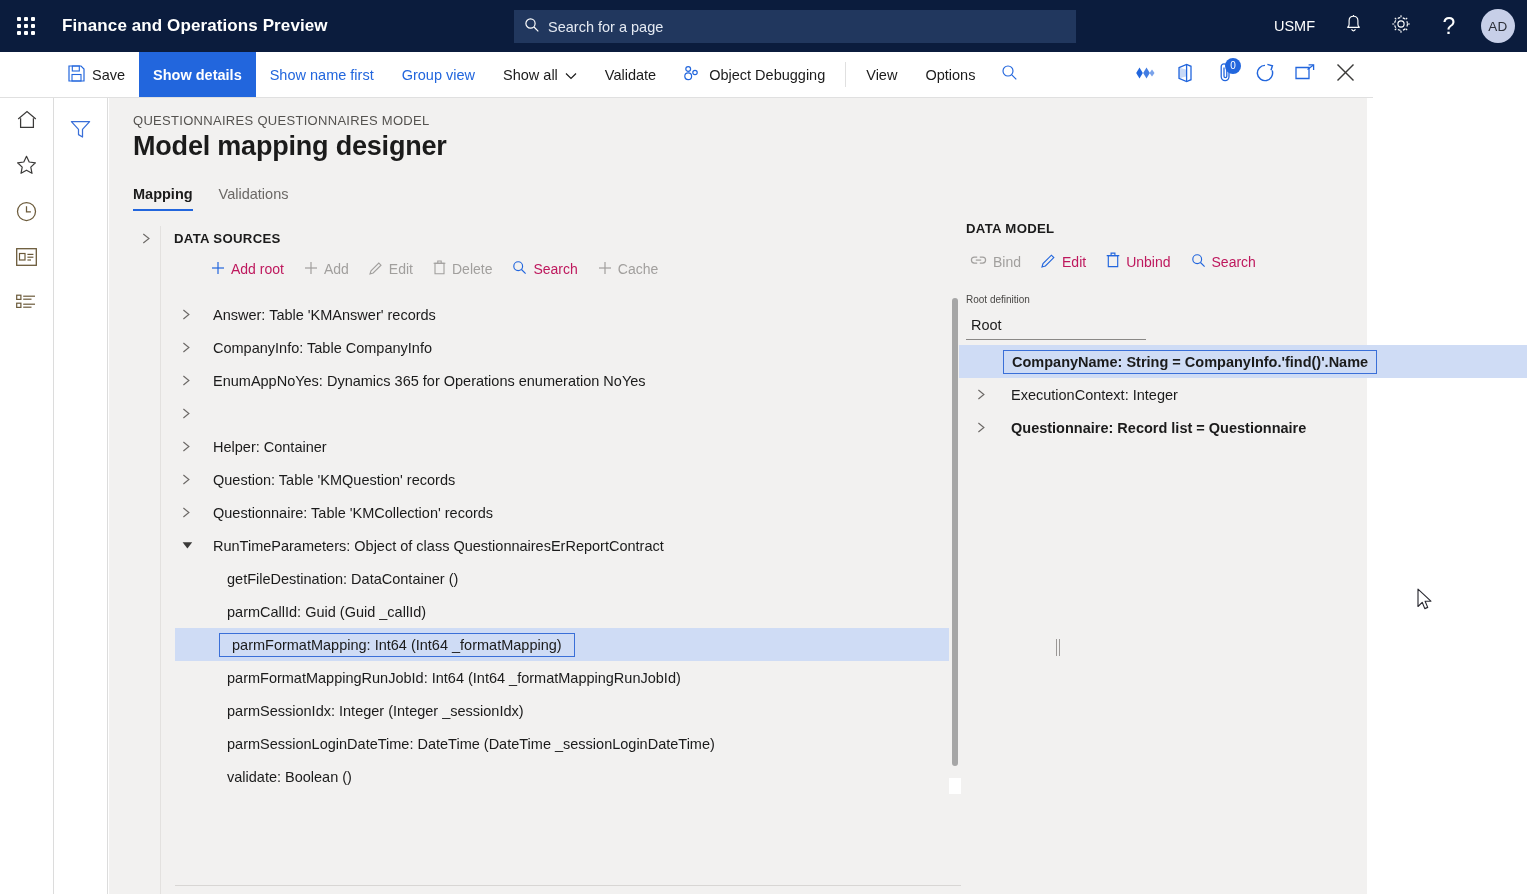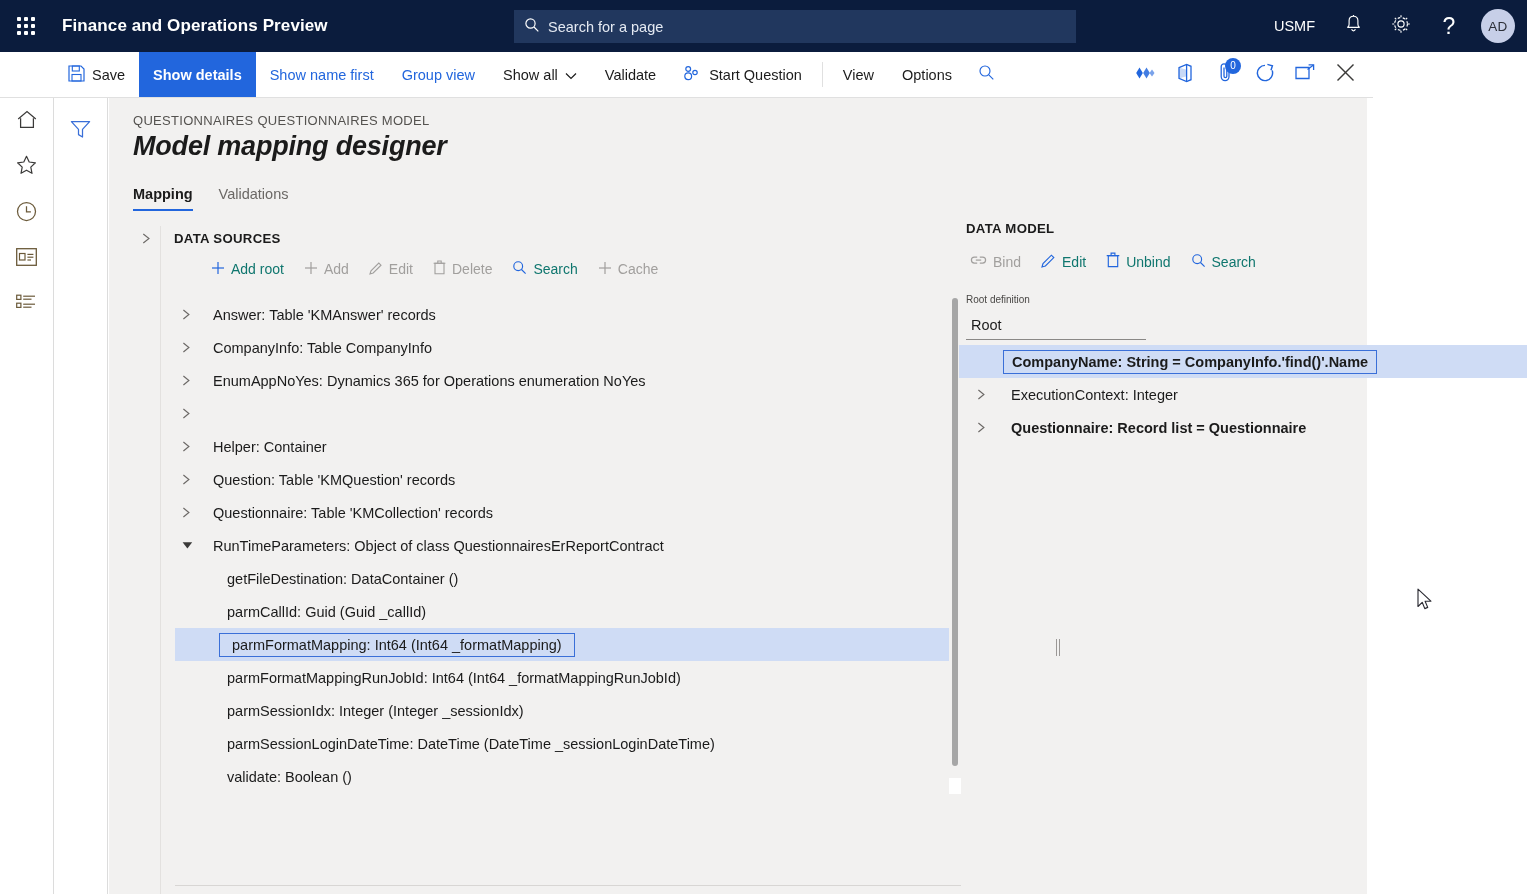--- a/index.html
+++ b/index.html
@@ -119,21 +119,21 @@
   .canvas {
     position: absolute; left: 109px; top: 98px; width: 1258px; height: 796px;
     background: #f2f1f0;
   }
   .crumb {
     position: absolute; left: 24px; top: 15px;
     font-size: 13px; color: #54524f; letter-spacing: .3px;
   }
   .page-title {
     position: absolute; left: 24px; top: 33px;
-    font-size: 27px; font-weight: bold; color: #1b1b1b; letter-spacing: -.2px; font-style: italic;
+    font-size: 27px; font-weight: bold; color: #1b1b1b; letter-spacing: -.2px;
   }
   .tabs {
     position: absolute; left: 24px; top: 88px;
     display: flex; gap: 26px; align-items: flex-end;
   }
   .tab {
     font-size: 14.5px; color: #6b6865; padding-bottom: 7px; cursor: pointer;
     border-bottom: 2px solid transparent;
   }
   .tab.selected { color: #1b1b1b; font-weight: bold; border-bottom-color: #2266dd; }
@@ -154,21 +154,21 @@
   .section-head {
     position: absolute; left: 13px; top: 5px;
     font-size: 13.2px; font-weight: bold; color: #1b1b1b; letter-spacing: .3px;
   }
   .tool-row {
     position: absolute; left: 40px; top: 30px;
     display: flex; align-items: center;
   }
   .tool-btn {
     display: flex; align-items: center; gap: 6px;
-    padding: 4px 10px; font-size: 14px; color: #0f766e; cursor: pointer;
+    padding: 4px 10px; font-size: 14px; color: #be185d; cursor: pointer;
     white-space: nowrap;
   }
   .tool-btn.disabled { color: #a19f9d; cursor: default; }
 
   .tree {
     position: absolute; left: 14px; top: 72px; right: 12px; bottom: 68px;
     overflow: hidden;
   }
   .tnode {
     position: relative; height: 33px; display: flex; align-items: center;
@@ -408,21 +408,21 @@
       <span>Validate</span>
     </button>
     <button class="cmd-btn">
       <span>
         <svg width="18" height="16" viewBox="0 0 18 16">
             <circle cx="4.2" cy="4" r="2.4" fill="none" stroke="#2266dd" stroke-width="1.2"></circle>
             <circle cx="4.2" cy="11.2" r="3.4" fill="none" stroke="#2266dd" stroke-width="1.2"></circle>
             <circle cx="11" cy="7.5" r="2.2" fill="none" stroke="#2266dd" stroke-width="1.2"></circle>
           </svg>
       </span>
-      <span>Start Question</span>
+      <span>Object Debugging</span>
     </button>
     <div class="cmd-sep"></div>
     <button class="cmd-btn">
       <span>View</span>
     </button>
     <button class="cmd-btn">
       <span>Options</span>
     </button>
     <div class="cmd-icon-btn">
       <span>

